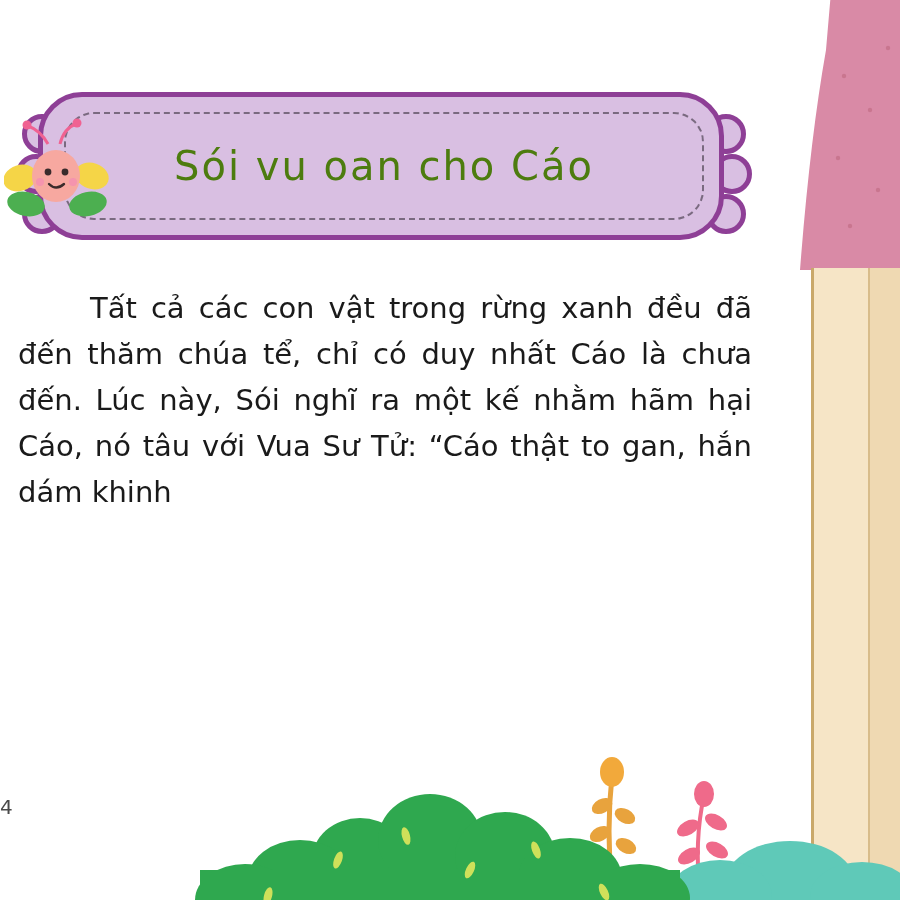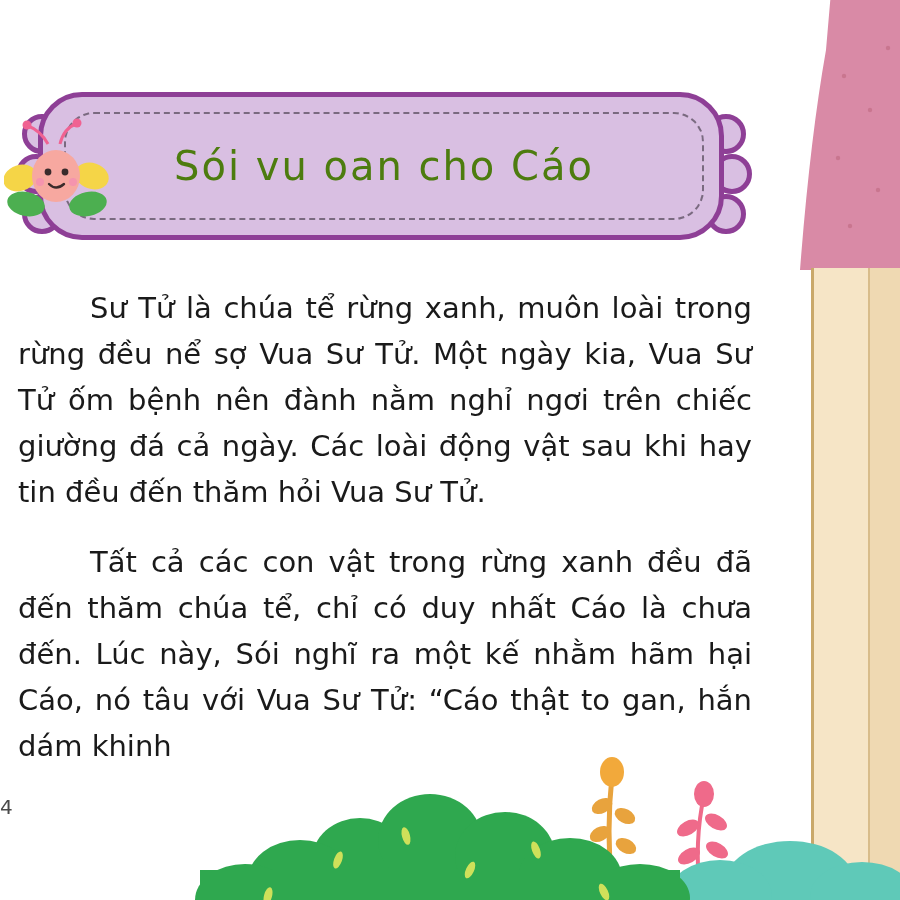--- a/index.html
+++ b/index.html
@@ -213,21 +213,20 @@
     <ellipse cx="84" cy="86" rx="19" ry="12" fill="#4caf50" transform="rotate(-12 84 86)"></ellipse>
     <ellipse cx="52" cy="58" rx="24" ry="26" fill="#f7a8a0"></ellipse>
     <circle cx="44" cy="54" r="3.4" fill="#3a2b2b"></circle>
     <circle cx="61" cy="54" r="3.4" fill="#3a2b2b"></circle>
     <path d="M45 66 Q52 73 60 66" stroke="#3a2b2b" stroke-width="2.4" fill="none" stroke-linecap="round"></path>
     <circle cx="36" cy="64" r="4" fill="#f48fb1" opacity="0.8"></circle>
     <circle cx="69" cy="64" r="4" fill="#f48fb1" opacity="0.8"></circle>
   </svg>
 
   <div class="body-text">
-    <p>Sư Tử là chúa tể rừng xanh, muôn loài trong rừng đều nể sợ Vua Sư Tử. Một ngày kia, Vua Sư Tử ốm bệnh nên đành nằm nghỉ ngơi trên chiếc giường đá cả ngày. Các loài động vật sau khi hay tin đều đến thăm hỏi Vua Sư Tử.</p>
     <p>Tất cả các con vật trong rừng xanh đều đã đến thăm chúa tể, chỉ có duy nhất Cáo là chưa đến. Lúc này, Sói nghĩ ra một kế nhằm hãm hại Cáo, nó tâu với Vua Sư Tử: “Cáo thật to gan, hắn dám khinh</p>
   </div>
 
   <div class="page-number">4</div>
 
   <svg class="bushes" viewBox="0 0 900 190" xmlns="http://www.w3.org/2000/svg">
 
     <path d="M612 180 Q606 120 612 66" stroke="#e8a33d" stroke-width="5" fill="none"></path>
     <ellipse cx="602" cy="96" rx="11" ry="7" fill="#e8a33d" transform="rotate(-28 602 96)"></ellipse>
     <ellipse cx="625" cy="106" rx="11" ry="7" fill="#e8a33d" transform="rotate(28 625 106)"></ellipse>

